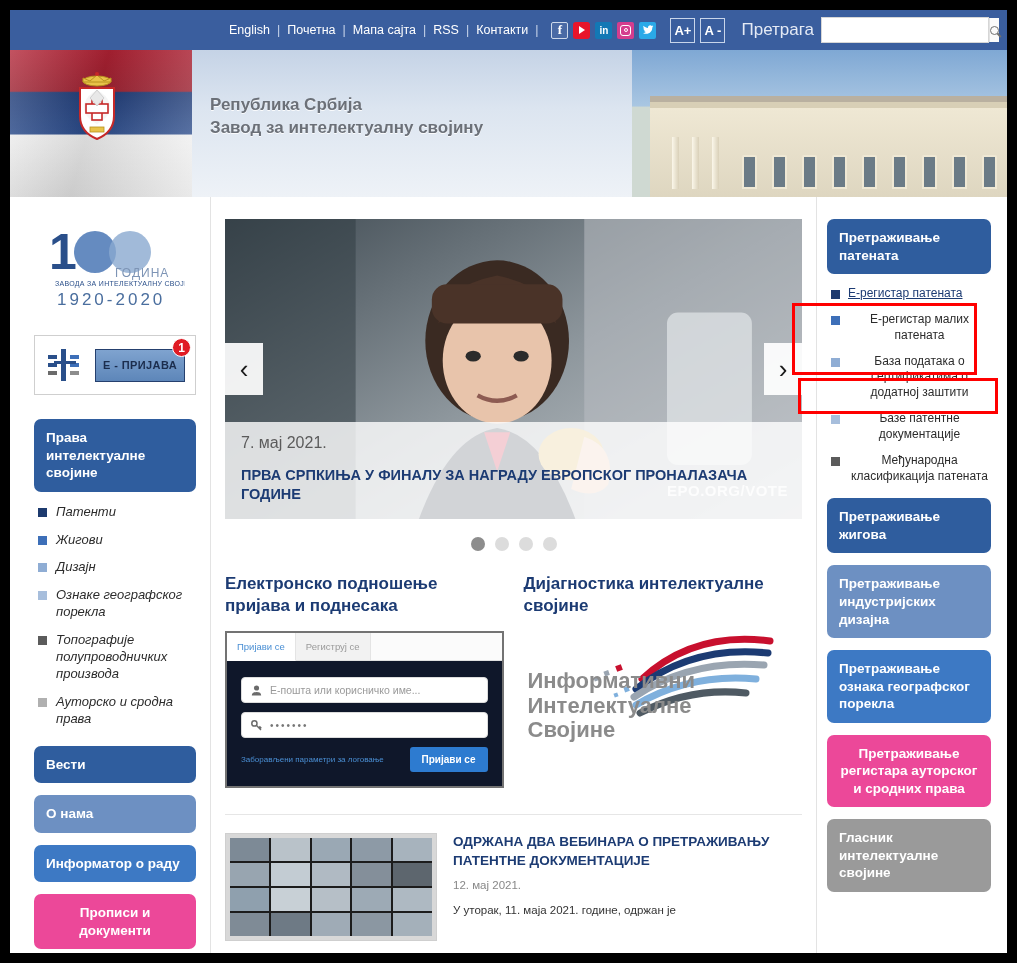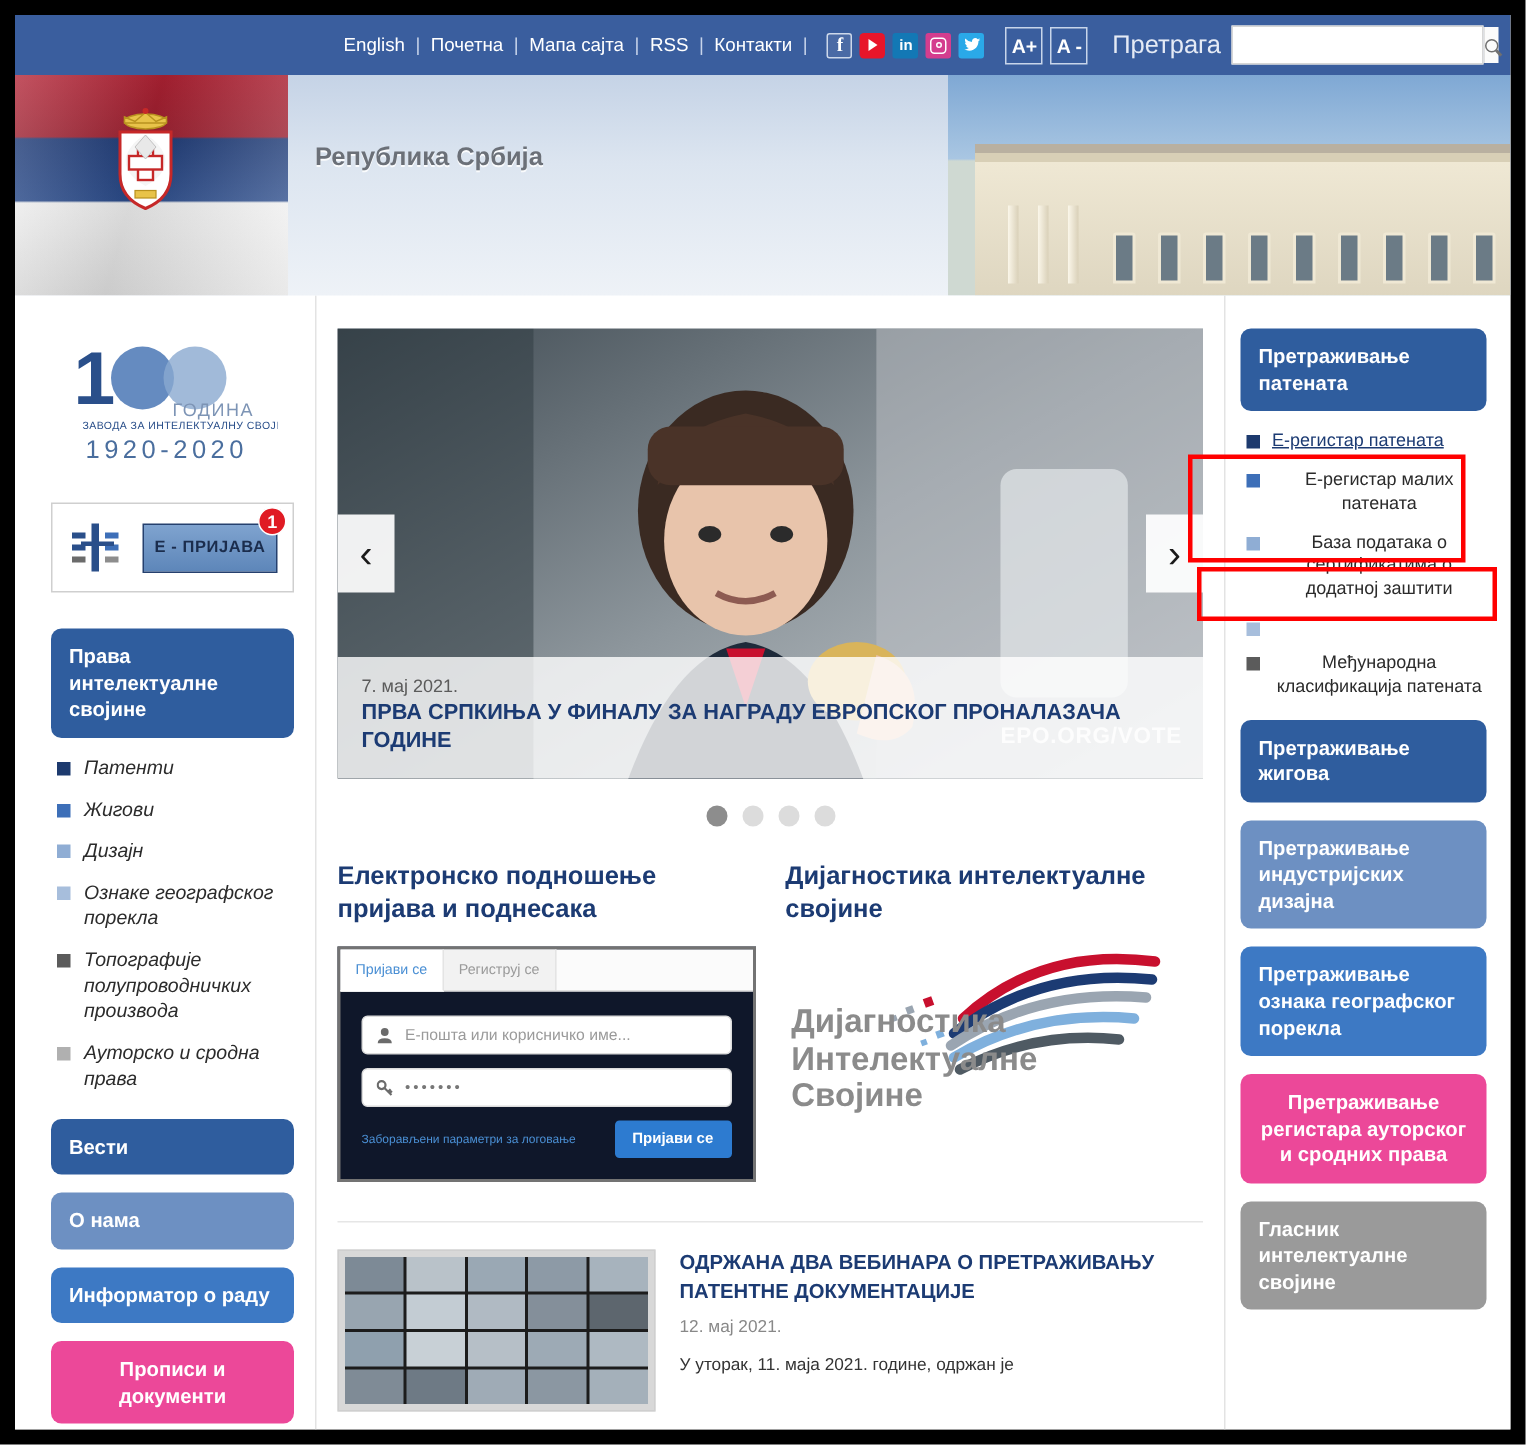--- a/index.html
+++ b/index.html
@@ -202,21 +202,21 @@
     display:flex;align-items:center;justify-content:center;
     font-size:26px; color:#1a1a1a; font-weight:300;
   }
   .car-arrow.left { left:0; }
   .car-arrow.right{ right:0; }
   .car-caption {
     position:absolute; left:0; right:0; bottom:0;
     background: rgba(255,255,255,.80);
     padding:12px 16px 14px;
   }
-  .car-date { font-size:12px; color:#5b5b5b; margin-bottom:2px; }
+  .car-date { font-size:16px; color:#5b5b5b; margin-bottom:14px; }
   .car-title { font-size:14.5px; font-weight:bold; color:#1c3b73; line-height:1.35; }
   .epo-mark {
     position:absolute; right:14px; bottom:20px;
     color:rgba(255,255,255,.82); font-weight:bold; font-size:15px; letter-spacing:.5px;
   }
   .dots { display:flex; gap:10px; justify-content:center; margin:18px 0 22px; }
   .dot { width:14px;height:14px;border-radius:50%;background:#dcdcdc; }
   .dot.on { background:#8d8d8d; }
 
   .two-col { display:flex; gap:20px; }
@@ -373,20 +373,21 @@
       <div class="bldg-win" style="left:200px"></div>
       <div class="bldg-win" style="left:230px"></div>
       <div class="bldg-win" style="left:260px"></div>
       <div class="bldg-win" style="left:290px"></div>
       <div class="bldg-win" style="left:320px"></div>
       <div class="bldg-win" style="left:350px"></div>
     </div>
 
     <div class="banner-title">
       <div>Република Србија</div>
+      <div>Завод за  интелектуалну својину</div>
     </div>
   </div>
 
   <div class="main">
 
     <div class="col-left">
       <div class="logo100">
         <svg width="140" height="92" viewBox="0 0 140 92">
           <text x="4" y="50" font-family="Liberation Sans, sans-serif" font-size="50" font-weight="bold" fill="#2a4f8a">1</text>
           <circle cx="50" cy="33" r="21" fill="#4a77b5" opacity=".85"></circle>
@@ -533,21 +534,21 @@
               <path d="M110 66 Q166 28 240 34" stroke="#9aa5b1" stroke-width="7" fill="none" stroke-linecap="round"></path>
               <path d="M112 74 Q166 42 232 48" stroke="#7fb0dd" stroke-width="7" fill="none" stroke-linecap="round"></path>
               <path d="M116 82 Q166 56 222 62" stroke="#4f5a63" stroke-width="7" fill="none" stroke-linecap="round"></path>
               <rect x="92" y="34" width="6" height="6" fill="#c8102e" transform="rotate(-20 95 37)"></rect>
               <rect x="80" y="40" width="5" height="5" fill="#9aa5b1" transform="rotate(-20 82 42)"></rect>
               <rect x="70" y="46" width="4" height="4" fill="#9aa5b1" transform="rotate(-20 72 48)"></rect>
               <rect x="100" y="56" width="5" height="5" fill="#7fb0dd" transform="rotate(-20 102 58)"></rect>
               <rect x="90" y="62" width="4" height="4" fill="#7fb0dd" transform="rotate(-20 92 64)"></rect>
             </svg>
             <div class="diag-text">
-              <div>Дијагностика</div>
+              <div>Информативни</div>
               <div>Интелектуалне</div>
               <div>Својине</div>
             </div>
           </div>
         </div>
       </div>
 
       <div class="news">
         <div class="news-thumb">
           <div class="grid-faces">
@@ -593,20 +594,21 @@
         <li>
             <span class="bullet b-blue"></span>
             <span>Е-регистар малих патената</span>
           </li>
         <li>
             <span class="bullet b-lblue"></span>
             <span>База података о сертификатима о додатној заштити</span>
           </li>
         <li>
             <span class="bullet b-llblue"></span>
+            <span>Базе патентне документације</span>
           </li>
         <li>
             <span class="bullet b-dgray"></span>
             <span>Међународна класификација патената</span>
           </li>
       </ul>
 
       <div class="navbtn c1">Претраживање жигова</div>
       <div class="navbtn c2">Претраживање индустријских дизајна</div>
       <div class="navbtn c3">Претраживање ознака географског порекла</div>

